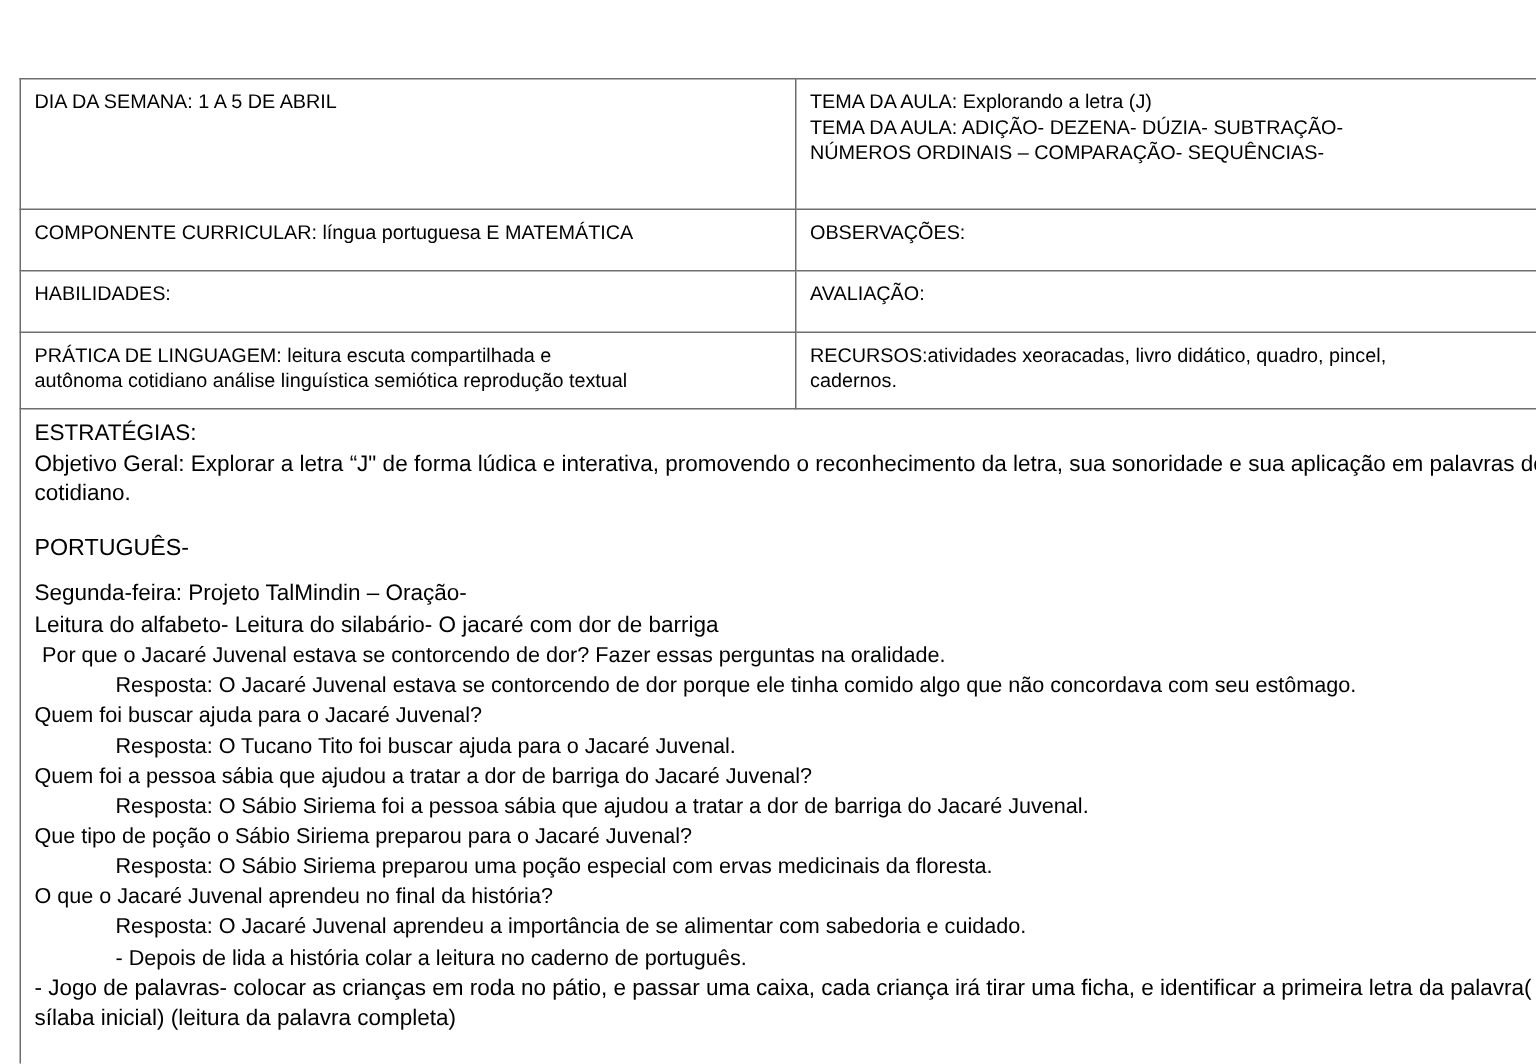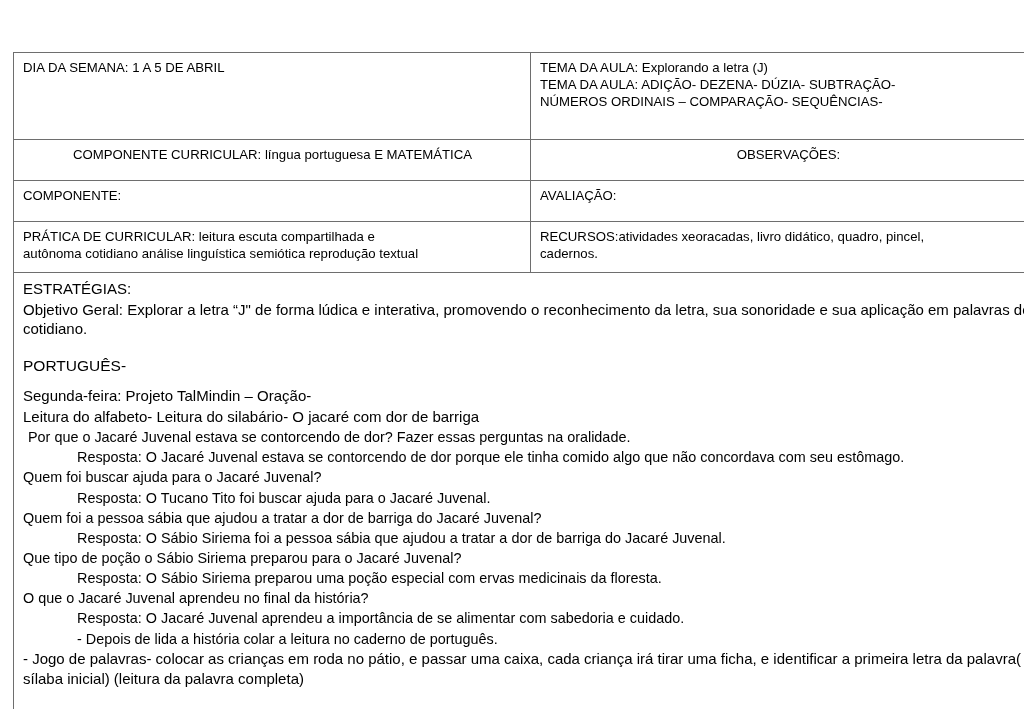--- a/index.html
+++ b/index.html
@@ -39,21 +39,21 @@
     padding: 6px 8px 6px 9px;
     font-size: 13.2px;
     line-height: 1.30;
   }
 
   .col-left  { width: 499px; }
   .col-right { width: 497px; }
 
   
   .row-tema    td { height: 74px; }
-  .row-comp    td { height: 28px; text-align: center; }
+  .row-comp    td { height: 28px; }
   .row-hab     td { height: 28px; }
   .row-pratica td { height: 38px; }
 
   .cell-text { display: block; }
   .cell-text + .cell-text { display: block; }
 
   
   .body-cell {
     padding: 7px 10px 10px 9px;
     height: 486px;
@@ -125,30 +125,30 @@
         <td class="col-left">
           <span class="cell-text">COMPONENTE  CURRICULAR:  língua  portuguesa  E MATEMÁTICA</span>
         </td>
         <td class="col-right">
           <span class="cell-text">OBSERVAÇÕES:</span>
         </td>
       </tr>
 
       <tr class="row-hab">
         <td class="col-left">
-          <span class="cell-text">COMPONENTE:</span>
+          <span class="cell-text">HABILIDADES:</span>
         </td>
         <td class="col-right">
           <span class="cell-text">AVALIAÇÃO:</span>
         </td>
       </tr>
 
       <tr class="row-pratica">
         <td class="col-left">
-          <span class="cell-text">PRÁTICA DE CURRICULAR:  leitura escuta  compartilhada e</span>
+          <span class="cell-text">PRÁTICA DE LINGUAGEM:  leitura escuta  compartilhada e</span>
           <span class="cell-text">autônoma  cotidiano análise  linguística  semiótica reprodução textual</span>
         </td>
         <td class="col-right">
           <span class="cell-text">RECURSOS:atividades xeoracadas, livro didático, quadro, pincel,</span>
           <span class="cell-text">cadernos.</span>
         </td>
       </tr>
 
       <tr>
         <td class="body-cell" colspan="2">

